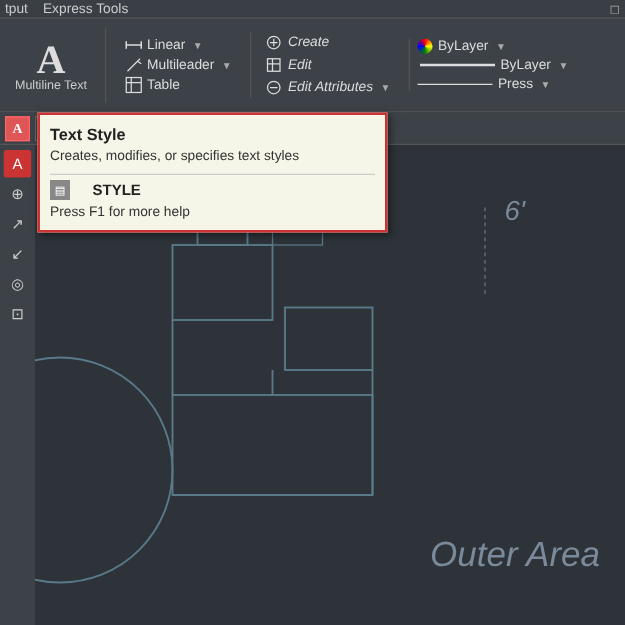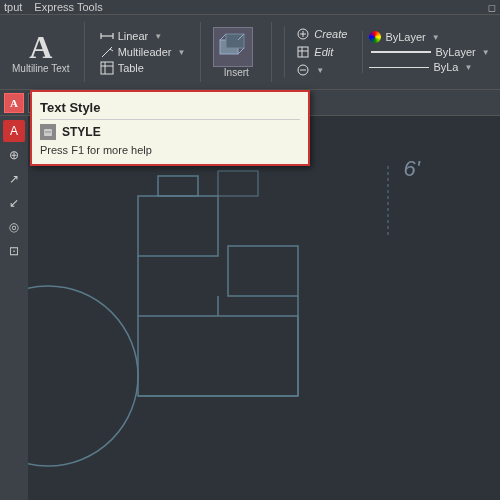--- a/index.html
+++ b/index.html
@@ -253,20 +253,21 @@
       align-items: center;
       justify-content: center;
       font-size: 9px;
       color: white;
     }
 
     .tooltip-command {
       font-size: 12px;
       font-weight: bold;
       color: #222;
+      margin-left: 12px;
     }
 
     .tooltip-help {
       font-size: 11px;
       color: #333;
     }
 
     
     .canvas-area {
       position: absolute;
@@ -392,34 +393,20 @@
           <svg viewBox="0 0 14 14" fill="none">
             <rect x="1" y="1" width="12" height="12" stroke="#ddd" stroke-width="1"></rect>
             <line x1="1" y1="5" x2="13" y2="5" stroke="#ddd" stroke-width="1"></line>
             <line x1="5" y1="1" x2="5" y2="13" stroke="#ddd" stroke-width="1"></line>
           </svg>
           <span>Table</span>
         </div>
       </div>
     </div>
 
-    <div class="toolbar-section" style="border-left:1px solid #555; border-right:1px solid #555; padding:0 8px;">
-      <div class="toolbar-btn-large">
-        <div class="insert-icon">
-          <svg width="30" height="30" viewBox="0 0 30 30" fill="none">
-            <rect x="2" y="8" width="18" height="14" fill="#778899" stroke="#99aacc" stroke-width="1"></rect>
-            <rect x="8" y="2" width="18" height="14" fill="#556677" stroke="#778899" stroke-width="1"></rect>
-            <line x1="2" y1="8" x2="8" y2="2" stroke="#99aacc" stroke-width="1"></line>
-            <line x1="20" y1="8" x2="26" y2="2" stroke="#99aacc" stroke-width="1"></line>
-            <line x1="20" y1="22" x2="26" y2="16" stroke="#99aacc" stroke-width="1"></line>
-          </svg>
-        </div>
-        <span style="font-size:10px; color:#ccc;">Insert</span>
-      </div>
-    </div>
 
     <div class="right-group">
       <div class="toolbar-item">
         <svg width="14" height="14" viewBox="0 0 14 14">
           <circle cx="7" cy="7" r="5" stroke="#ddd" stroke-width="1" fill="none"></circle>
           <line x1="7" y1="4" x2="7" y2="10" stroke="#ddd" stroke-width="1"></line>
           <line x1="4" y1="7" x2="10" y2="7" stroke="#ddd" stroke-width="1"></line>
         </svg>
         <span>Create</span>
       </div>
@@ -429,38 +416,39 @@
           <line x1="2" y1="6" x2="12" y2="6" stroke="#ddd" stroke-width="1"></line>
           <line x1="6" y1="2" x2="6" y2="12" stroke="#ddd" stroke-width="1"></line>
         </svg>
         <span>Edit</span>
       </div>
       <div class="toolbar-item">
         <svg width="14" height="14" viewBox="0 0 14 14">
           <circle cx="7" cy="7" r="5" stroke="#ddd" stroke-width="1" fill="none"></circle>
           <line x1="4" y1="7" x2="10" y2="7" stroke="#ddd" stroke-width="1"></line>
         </svg>
+        <span>Edit Attributes</span>
         <span class="dropdown-arrow">▼</span>
       </div>
     </div>
 
     <div class="bylayer-section">
       <div class="bylayer-row">
         <div class="color-dot"></div>
         <span>ByLayer</span>
         <span class="dropdown-arrow">▼</span>
       </div>
       <div class="bylayer-row">
         <div class="line-sample"></div>
         <span>ByLayer</span>
         <span class="dropdown-arrow">▼</span>
       </div>
       <div class="bylayer-row">
         <div class="line-sample-thin"></div>
-        <span>ByLa</span>
+        <span>Press</span>
         <span class="dropdown-arrow">▼</span>
       </div>
     </div>
 
     <div style="position:absolute; bottom:2px; left:370px; font-size:10px; color:#aaa; border-top:1px solid #555; padding-top:1px;">
       <span>Block</span> ▼
     </div>
   </div>
 </div>
 
@@ -504,25 +492,29 @@
 
       <rect x="190" y="55" width="40" height="25" fill="none" stroke="#5a7a8a" stroke-width="1"></rect>
 
       <line x1="360" y1="50" x2="360" y2="120" stroke="#5a7a8a" stroke-width="1" stroke-dasharray="3,3"></line>
     </svg>
 
     <div class="measurement-6">
       <span>6'</span>
     </div>
 
+    <div class="outer-area-label">
+      <span>Outer Area</span>
+    </div>
   </div>
 </div>
 
 <div class="tooltip-popup">
   <div class="tooltip-title">Text Style</div>
+  <div class="tooltip-desc">Creates, modifies, or specifies text styles</div>
   <hr class="tooltip-divider">
   <div class="tooltip-command-row">
     <div class="tooltip-cmd-icon">
       <span>▤</span>
     </div>
     <span class="tooltip-command">STYLE</span>
   </div>
   <div class="tooltip-help">Press F1 for more help</div>
 </div>
 

